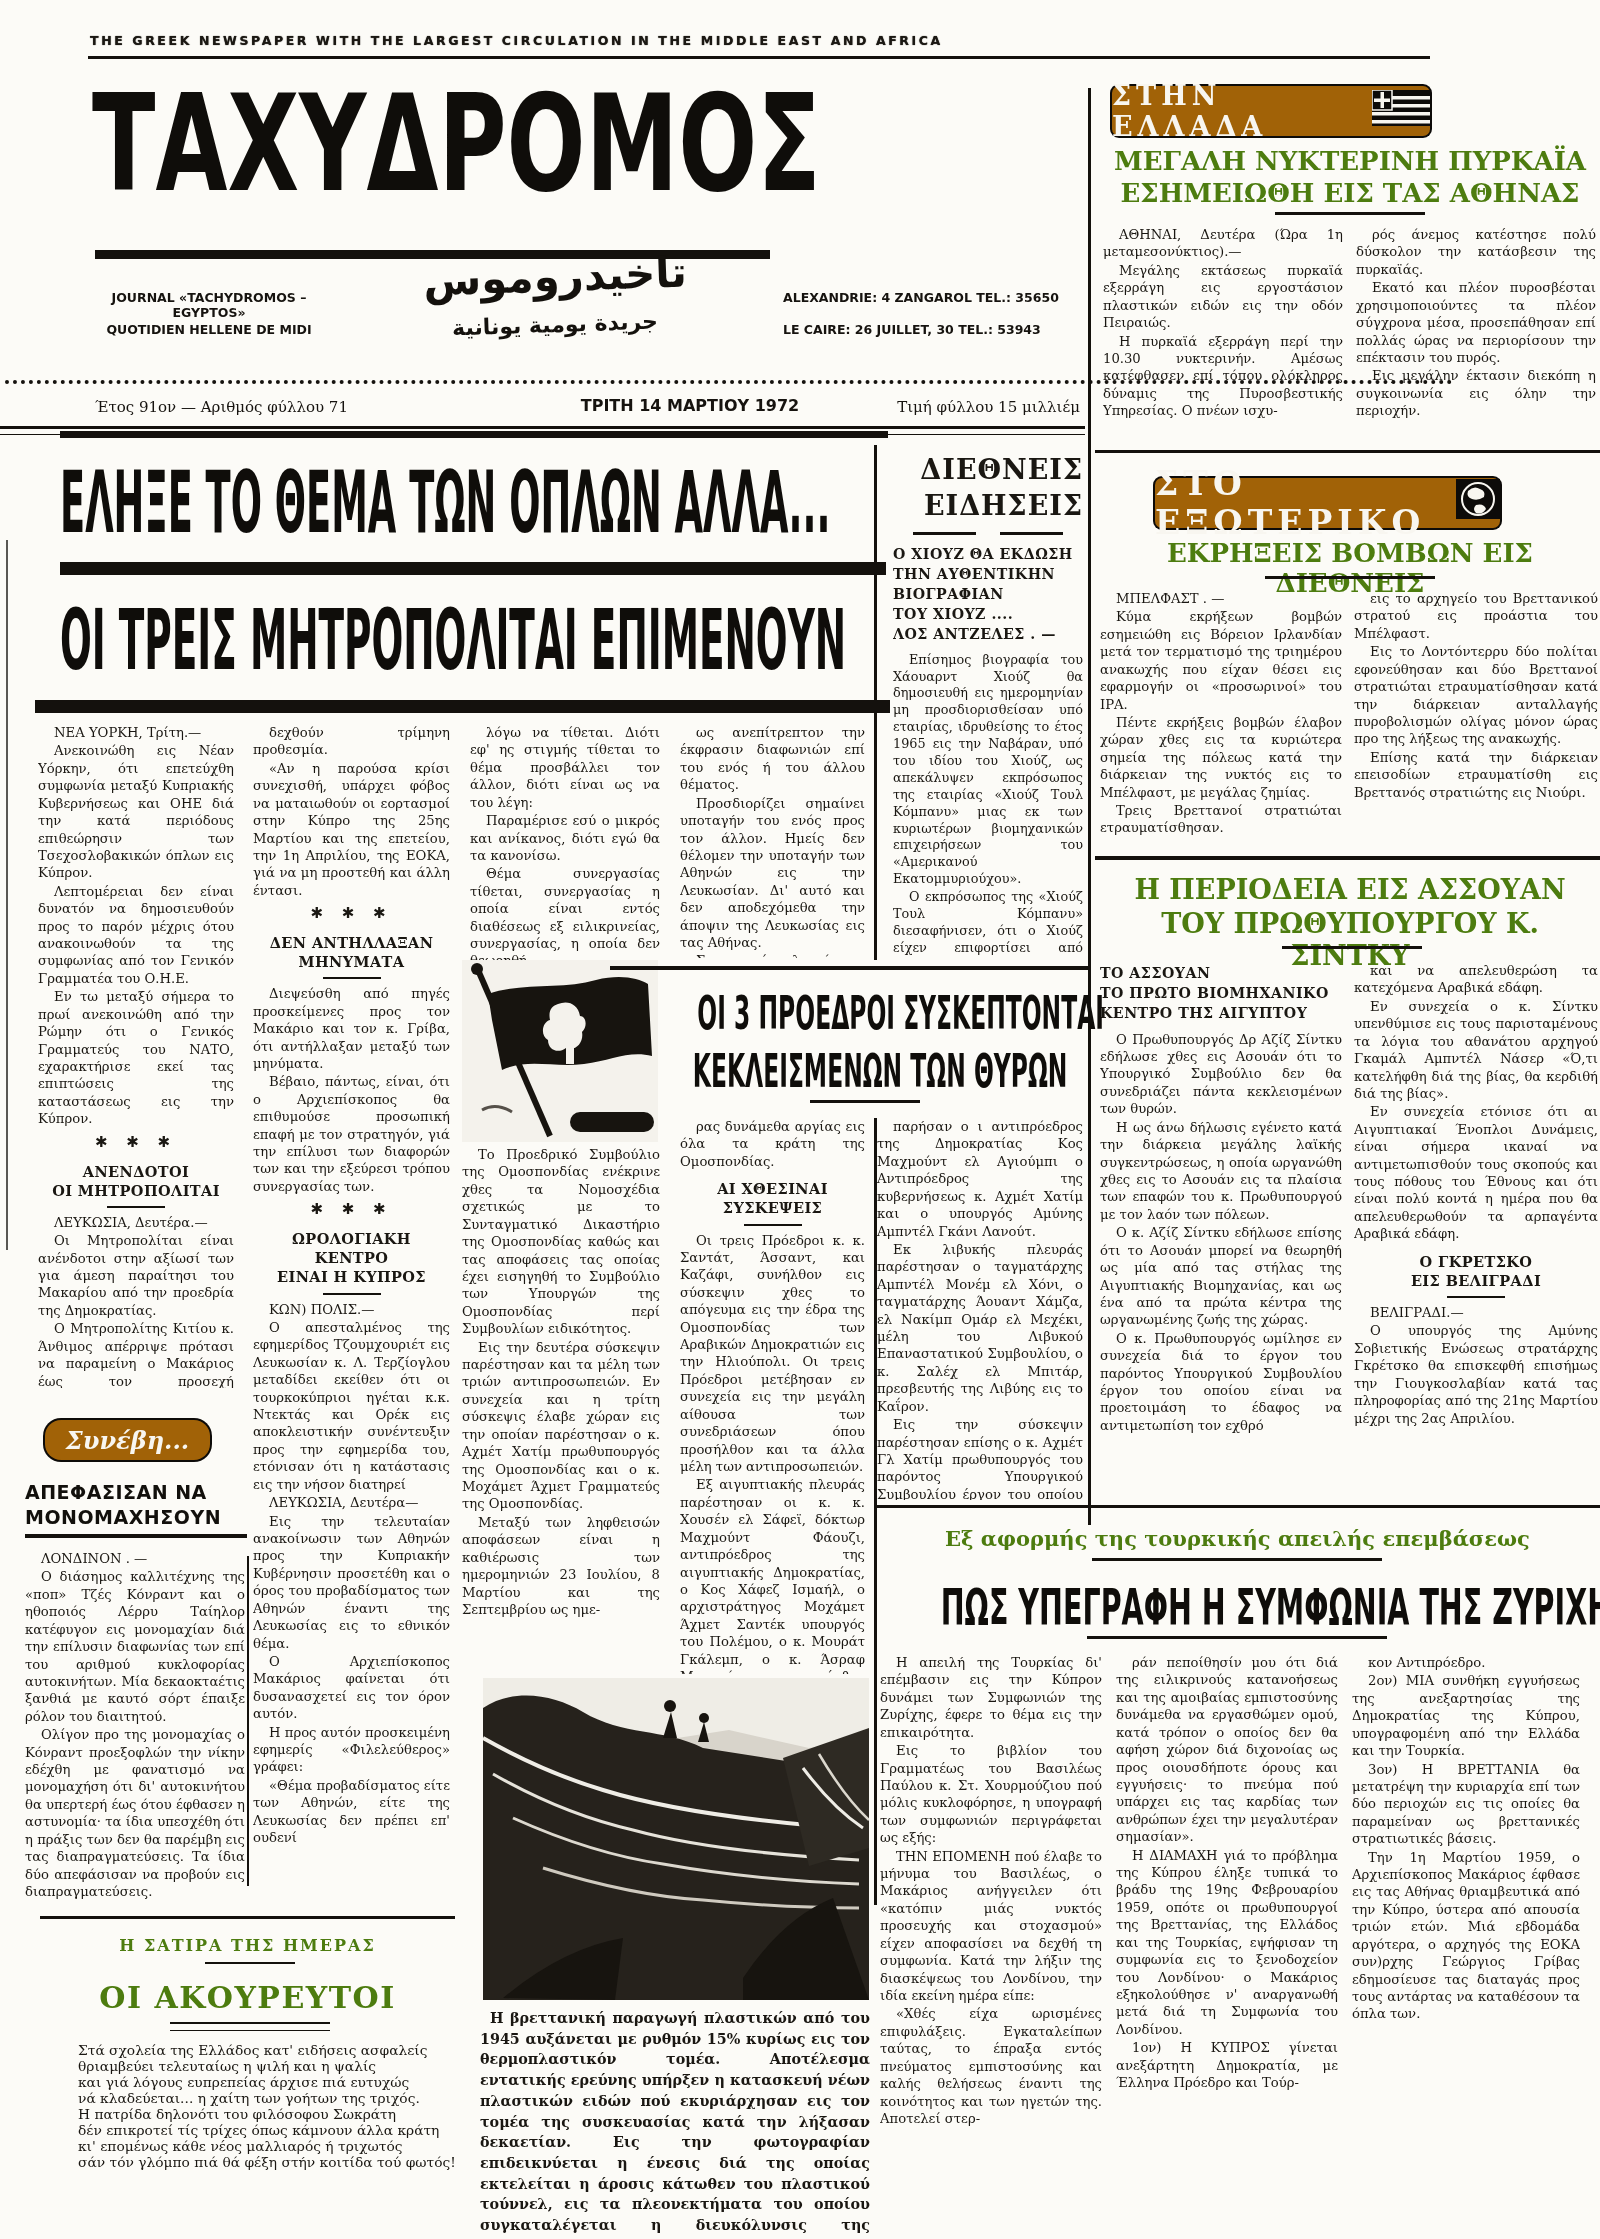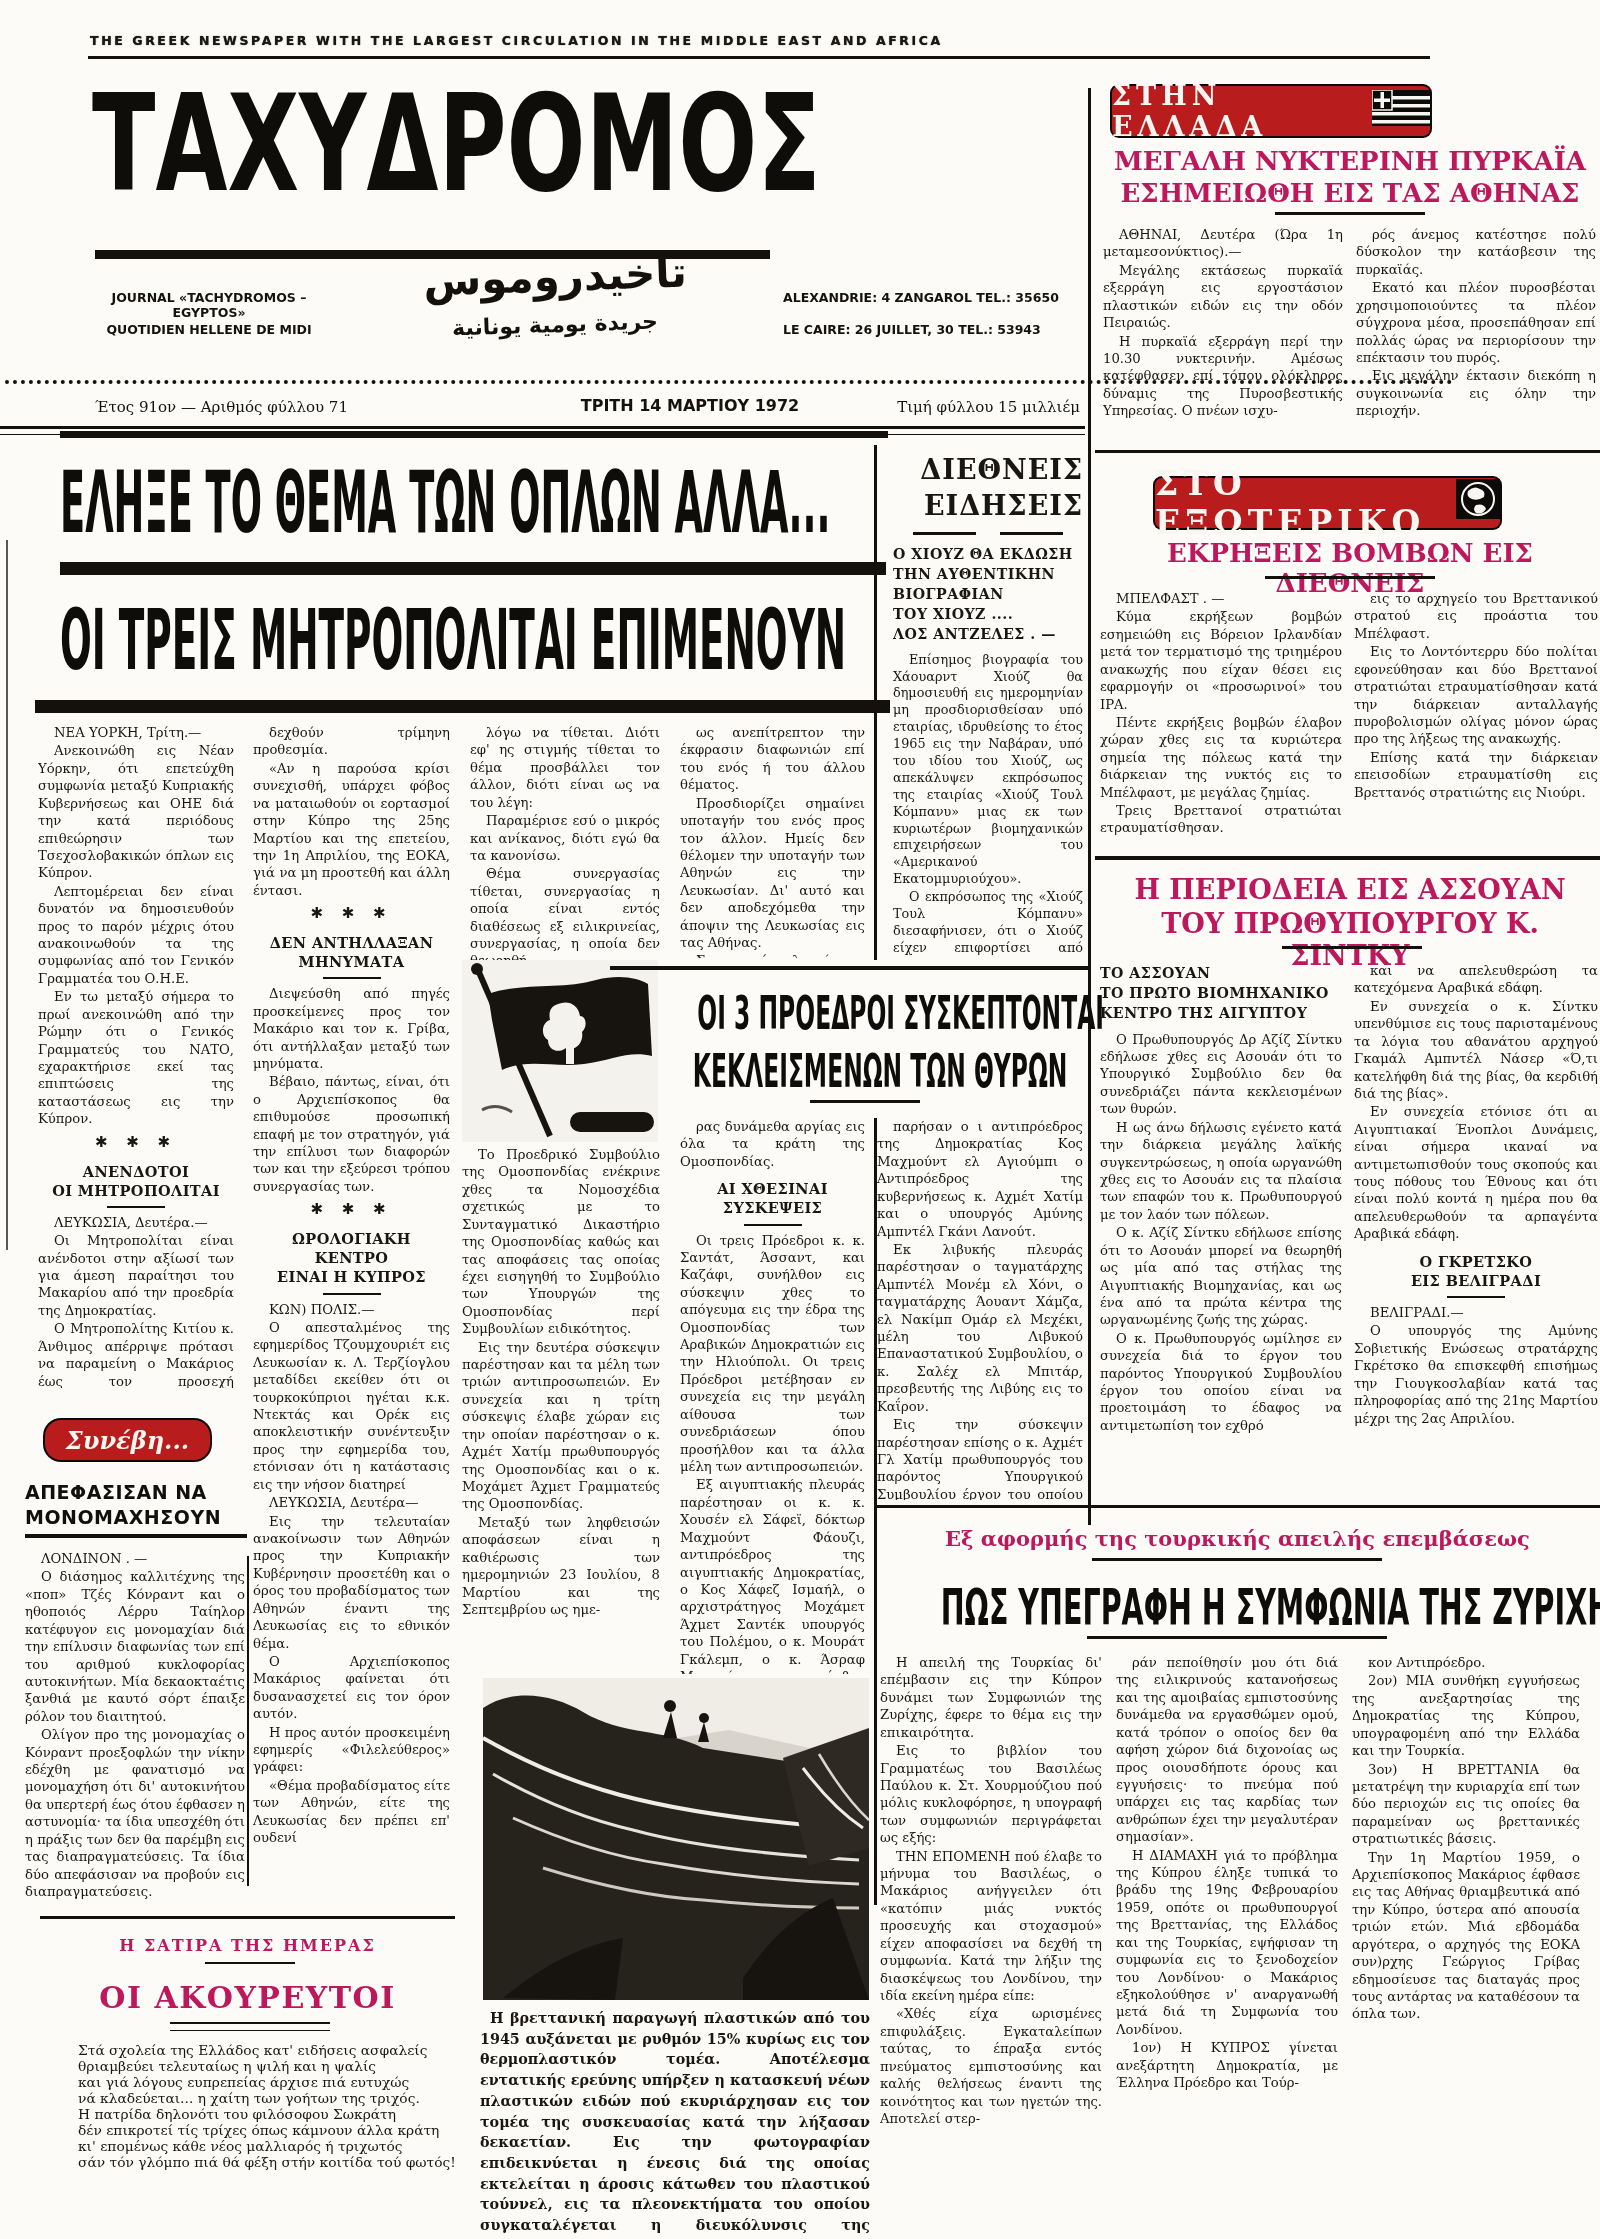--- a/index.html
+++ b/index.html
@@ -9,22 +9,22 @@
   .vrule{position:absolute;background:#14110d;}
   .dotted{position:absolute;border-top:4px dotted #15120e;height:0;}
   .dbl{position:absolute;border-top:3px solid #14110d;border-bottom:1px solid #14110d;height:5px;}
   .sans{font-family:"DejaVu Sans","Liberation Sans",sans-serif;}
   .serif{font-family:"DejaVu Serif","Liberation Serif",serif;}
   .slogan{font-family:"DejaVu Sans",sans-serif;font-weight:bold;font-size:12.5px;letter-spacing:2.6px;color:#1b1813;white-space:nowrap;text-shadow:0 0 1px #1b1813;}
   .cond{position:absolute;font-family:"DejaVu Sans",sans-serif;font-weight:bold;color:#0f0d0a;white-space:nowrap;}
   .cond>span{display:inline-block;transform-origin:left top;}
   .cond.center{text-align:center;}
   .cond.center>span{transform-origin:center top;}
-  .ser-head{position:absolute;text-align:center;font-family:"DejaVu Serif",serif;font-weight:bold;color:#be185d;}
-  .box-label{position:absolute;background:#b91c1c;color:#f8f6f0;display:flex;align-items:center;justify-content:center;gap:8px;font-family:"DejaVu Serif",serif;font-weight:bold;border-radius:7px;box-shadow:0 0 0 2px #0d0b09;}
+  .ser-head{position:absolute;text-align:center;font-family:"DejaVu Serif",serif;font-weight:bold;color:#4d7c0f;}
+  .box-label{position:absolute;background:#a16207;color:#f8f6f0;display:flex;align-items:center;justify-content:center;gap:8px;font-family:"DejaVu Serif",serif;font-weight:bold;border-radius:7px;box-shadow:0 0 0 2px #0d0b09;}
   .col{position:absolute;font-family:"DejaVu Serif","Liberation Serif",serif;font-size:13.2px;line-height:1.32;color:#1a1712;overflow:hidden;text-align:justify;}
   .blk{margin:0;}
   .blk-p{text-indent:16px;margin-bottom:1px;}
   .blk-h,.blk-hu{text-align:center;font-weight:bold;font-size:14.5px;letter-spacing:.4px;margin:9px 0 6px;white-space:pre-line;text-indent:0;}
   .blk-hu::after{content:"";display:block;width:58px;margin:6px auto 0;border-top:2.5px solid #14110d;}
   .blk-s{text-align:center;font-size:15px;letter-spacing:7px;margin:5px 0 3px;text-indent:0;}
   .blk-hl{font-weight:bold;font-size:14.2px;line-height:1.4;white-space:pre-line;margin:2px 0 7px;text-indent:0;text-align:left;letter-spacing:.5px;}
   .blk-c{text-align:right;text-indent:0;}
   .poem{position:absolute;font-family:"DejaVu Serif",serif;font-size:13.8px;line-height:1.16;white-space:pre-line;color:#1a1712;}
   .caption{position:absolute;font-family:"DejaVu Serif",serif;font-weight:bold;font-size:14.3px;line-height:1.45;text-align:justify;color:#1a1712;}

